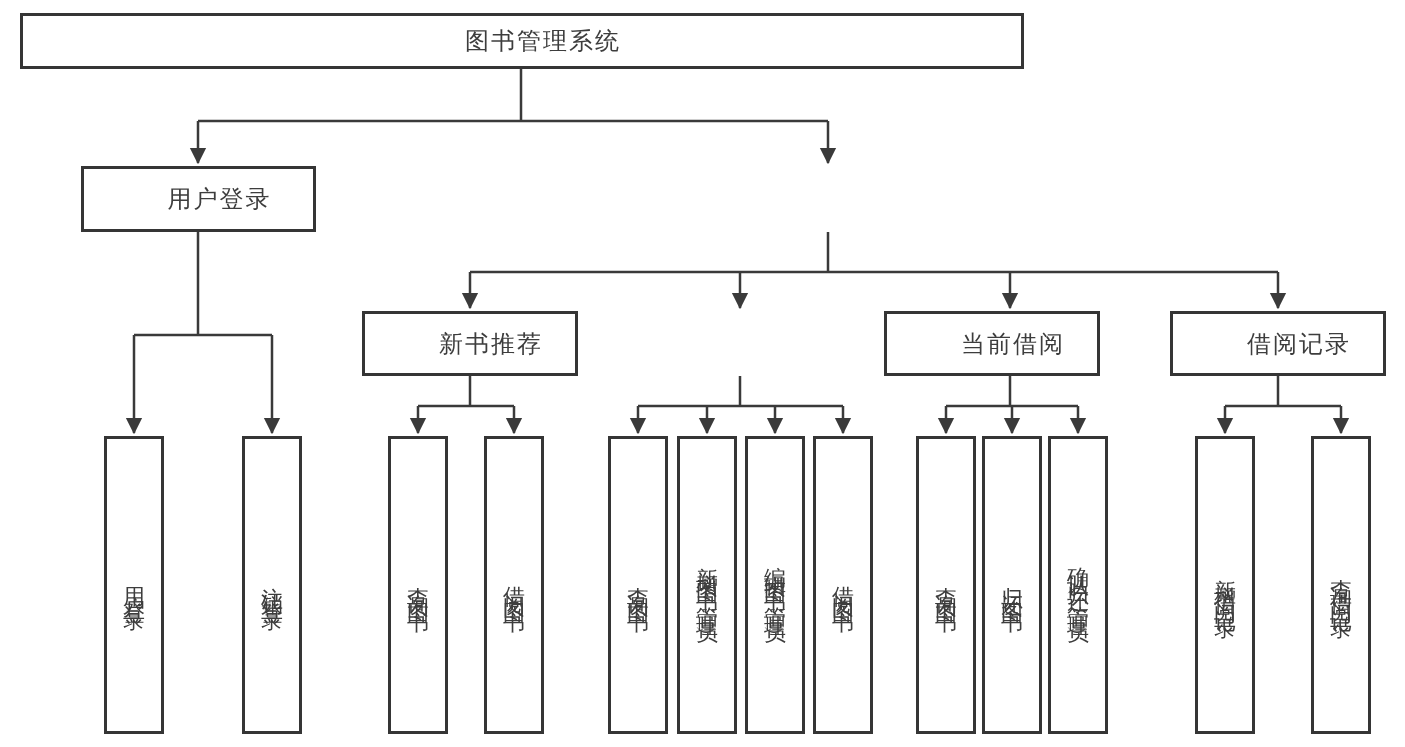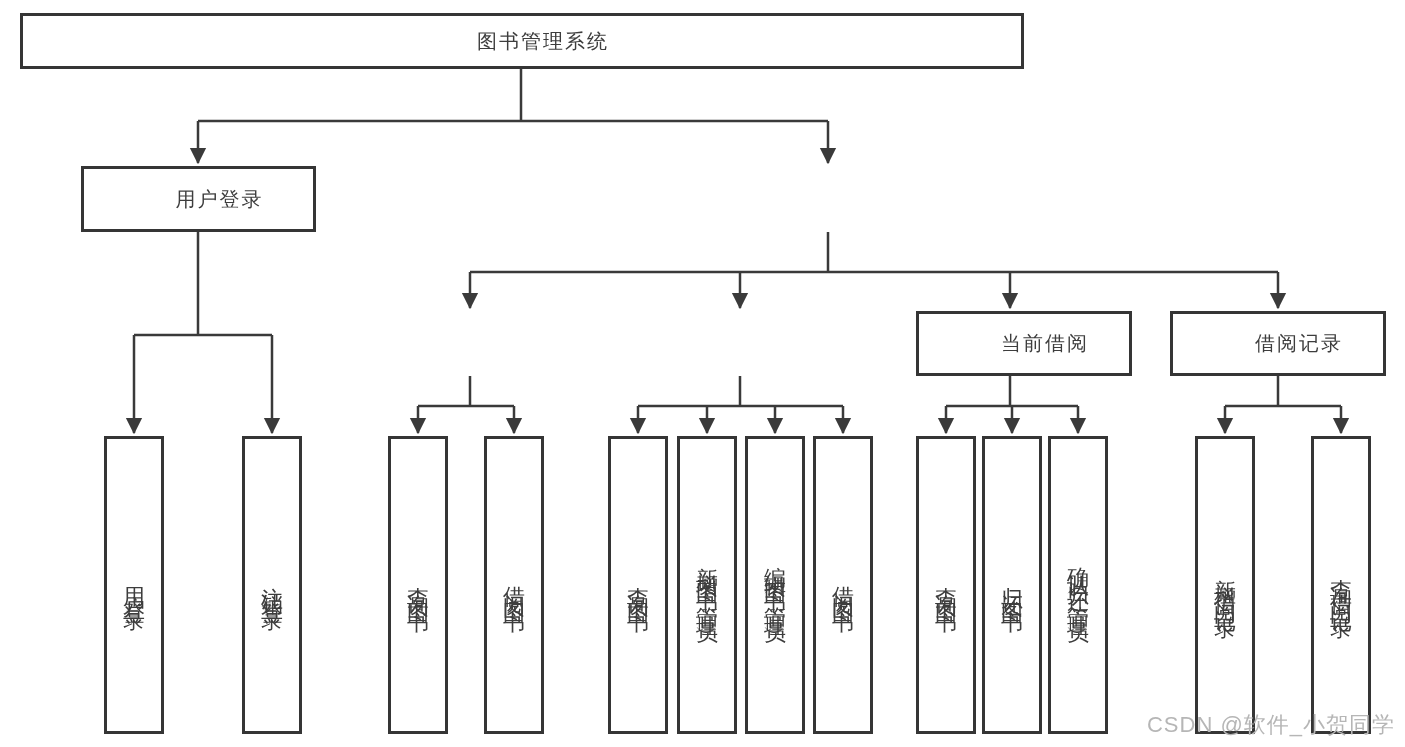--- a/index.html
+++ b/index.html
@@ -22,21 +22,21 @@
     box-sizing: border-box;
     background: #ffffff;
     border: 3px solid #353535;
     color: #3d3d3d;
     display: flex;
     align-items: center;
     justify-content: center;
     text-align: center;
   }
   .h-box {
-    font-size: 20px;
+    font-size: 24px;
     letter-spacing: 2px;
     white-space: nowrap;
     padding-left: 42px;
   }
   .root-box { left: 20px; top: 13px; width: 1004px; height: 56px; }
   .l2-box   { top: 166px; width: 235px; height: 66px; }
   .l3-box   { top: 311px; width: 216px; height: 65px; }
   .leaf-box {
     top: 436px;
     width: 60px;
@@ -98,36 +98,36 @@
       <path d="M1078 406 V433" marker-end="url(#arw)"></path>
       <path d="M1225 406 V433" marker-end="url(#arw)"></path>
       <path d="M1341 406 V433" marker-end="url(#arw)"></path>
     </g>
   </svg>
 
   <div class="box h-box root-box">图书管理系统</div>
 
   <div class="box h-box l2-box" style="left:81px">用户登录</div>
 
-  <div class="box h-box l3-box" style="left:916px">当前借阅</div>
+  <div class="box h-box l3-box" style="left:362px">新书推荐</div>
+  <div class="box h-box l3-box" style="left:884px">当前借阅</div>
   <div class="box h-box l3-box" style="left:1170px">借阅记录</div>
 
   <div class="box leaf-box" style="left:104px">用户登录</div>
   <div class="box leaf-box" style="left:242px">注销登录</div>
 
   <div class="box leaf-box" style="left:388px">查询图书</div>
   <div class="box leaf-box" style="left:484px">借阅图书</div>
 
   <div class="box leaf-box" style="left:608px">查询图书</div>
   <div class="box leaf-box" style="left:677px">新增图书（管理员）</div>
   <div class="box leaf-box" style="left:745px">编辑图书（管理员）</div>
   <div class="box leaf-box" style="left:813px">借阅图书</div>
 
   <div class="box leaf-box" style="left:916px">查询图书</div>
   <div class="box leaf-box" style="left:982px">归还图书</div>
   <div class="box leaf-box" style="left:1048px">确认归还（管理员）</div>
 
   <div class="box leaf-box" style="left:1195px">新增借阅记录</div>
   <div class="box leaf-box" style="left:1311px">查询借阅记录</div>
 
-  <div class="watermark">CSDN @软件_小贺同学</div>
 
 </div>
 
 </body></html>

